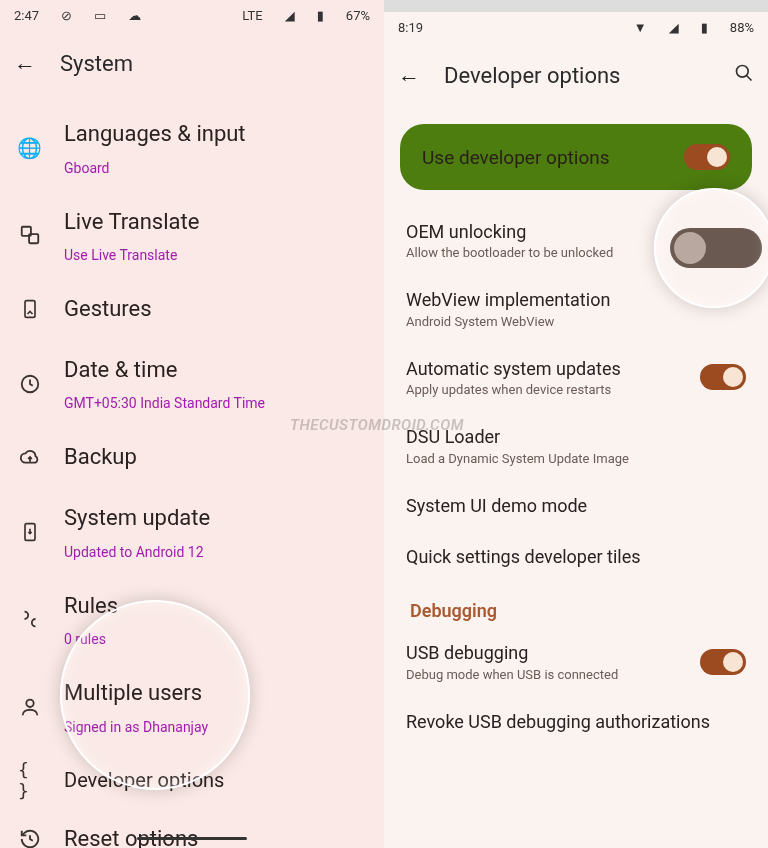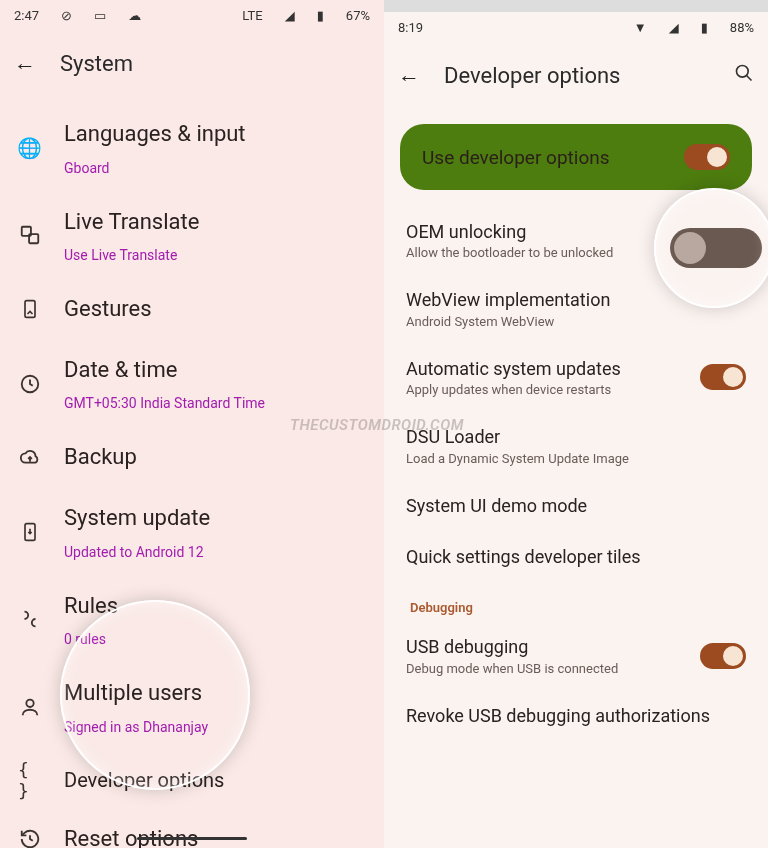--- a/index.html
+++ b/index.html
@@ -92,21 +92,21 @@
       display: flex;
       align-items: center;
       padding: 14px 18px;
       gap: 16px;
       cursor: pointer;
     }
     .item2-body { flex: 1; }
     .item2-title { font-size: 18px; color: #2a2221; line-height: 1.3; }
     .item2-sub { font-size: 13px; color: #6a5c58; margin-top: 2px; }
     .section-label {
-      font-size: 13px;
+      font-size: 18px;
       color: #aa5a30;
       font-weight: 600;
       padding: 18px 22px 6px;
     }
     .spotlight {
       position: absolute;
       border-radius: 50%;
       border: 2px solid #fff;
       box-shadow: 0 0 18px rgba(0,0,0,0.18), inset 0 0 18px rgba(255,255,255,0.5);
       pointer-events: none;

